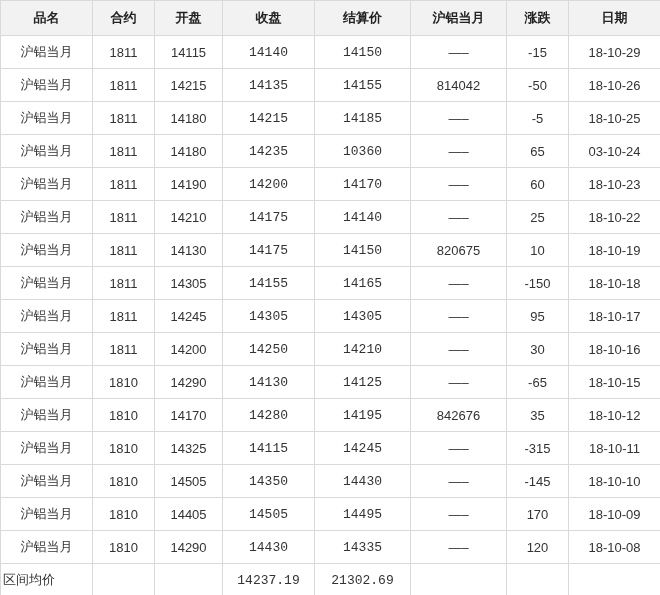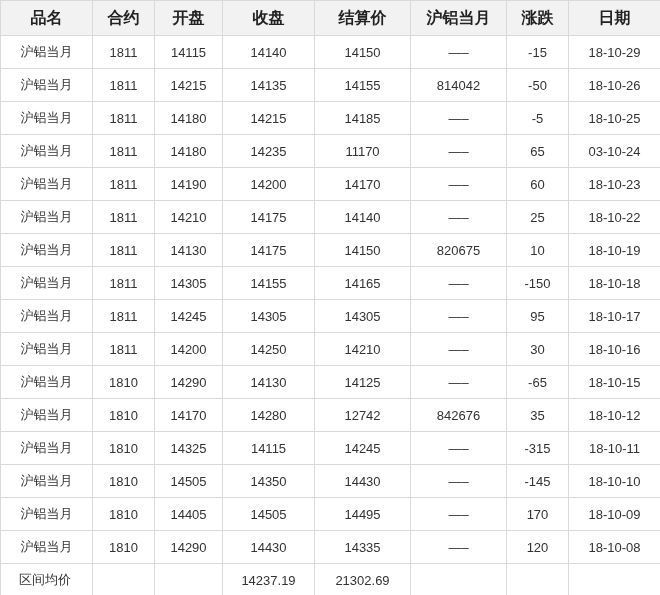--- a/index.html
+++ b/index.html
@@ -27,58 +27,59 @@
     padding: 0 6px;
     text-align: center;
     vertical-align: middle;
     white-space: nowrap;
     overflow: hidden;
   }
   table.price-table thead th {
     background: #f2f2f2;
     font-weight: bold;
     color: #222222;
-    font-size: 16px;
+    font-size: 13px;
     height: 34px;
     font-family: Liberation Mono, monospace;
   }
   table.price-table tbody td {
     background: #ffffff;
     color: #333333;
   }
   td.col-name {
     text-align: left;
     padding-left: 10px;
   }
   td.col-contract,
   td.col-open {
     text-align: right;
     padding-right: 14px;
   }
   td.col-close,
   td.col-settle {
     text-align: center;
+    font-family: Liberation Mono, monospace;
   }
   td.col-stock {
     text-align: center;
     color: #333333;
   }
   td.col-change {
     text-align: right;
     padding-right: 16px;
   }
   td.col-date {
     text-align: center;
   }
   tr.summary-row td {
     background: #ffffff;
   }
   tr.summary-row td.col-name {
     text-align: left;
-    padding-left: 18px;
+    padding-left: 2px;
   }
 </style>
 </head>
 <body>
 
 <table class="price-table">
   <colgroup>
     <col style="width:92px">
     <col style="width:62px">
     <col style="width:68px">
@@ -129,21 +130,21 @@
       <td class="col-settle">14185</td>
       <td class="col-stock">—–</td>
       <td class="col-change">-5</td>
       <td class="col-date">18-10-25</td>
     </tr>
     <tr>
       <td class="col-name">沪铝当月</td>
       <td class="col-contract">1811</td>
       <td class="col-open">14180</td>
       <td class="col-close">14235</td>
-      <td class="col-settle">11170</td>
+      <td class="col-settle">10360</td>
       <td class="col-stock">—–</td>
       <td class="col-change">65</td>
       <td class="col-date">03-10-24</td>
     </tr>
     <tr>
       <td class="col-name">沪铝当月</td>
       <td class="col-contract">1811</td>
       <td class="col-open">14190</td>
       <td class="col-close">14200</td>
       <td class="col-settle">14170</td>
@@ -209,21 +210,21 @@
       <td class="col-settle">14125</td>
       <td class="col-stock">—–</td>
       <td class="col-change">-65</td>
       <td class="col-date">18-10-15</td>
     </tr>
     <tr>
       <td class="col-name">沪铝当月</td>
       <td class="col-contract">1810</td>
       <td class="col-open">14170</td>
       <td class="col-close">14280</td>
-      <td class="col-settle">12742</td>
+      <td class="col-settle">14195</td>
       <td class="col-stock">842676</td>
       <td class="col-change">35</td>
       <td class="col-date">18-10-12</td>
     </tr>
     <tr>
       <td class="col-name">沪铝当月</td>
       <td class="col-contract">1810</td>
       <td class="col-open">14325</td>
       <td class="col-close">14115</td>
       <td class="col-settle">14245</td>

